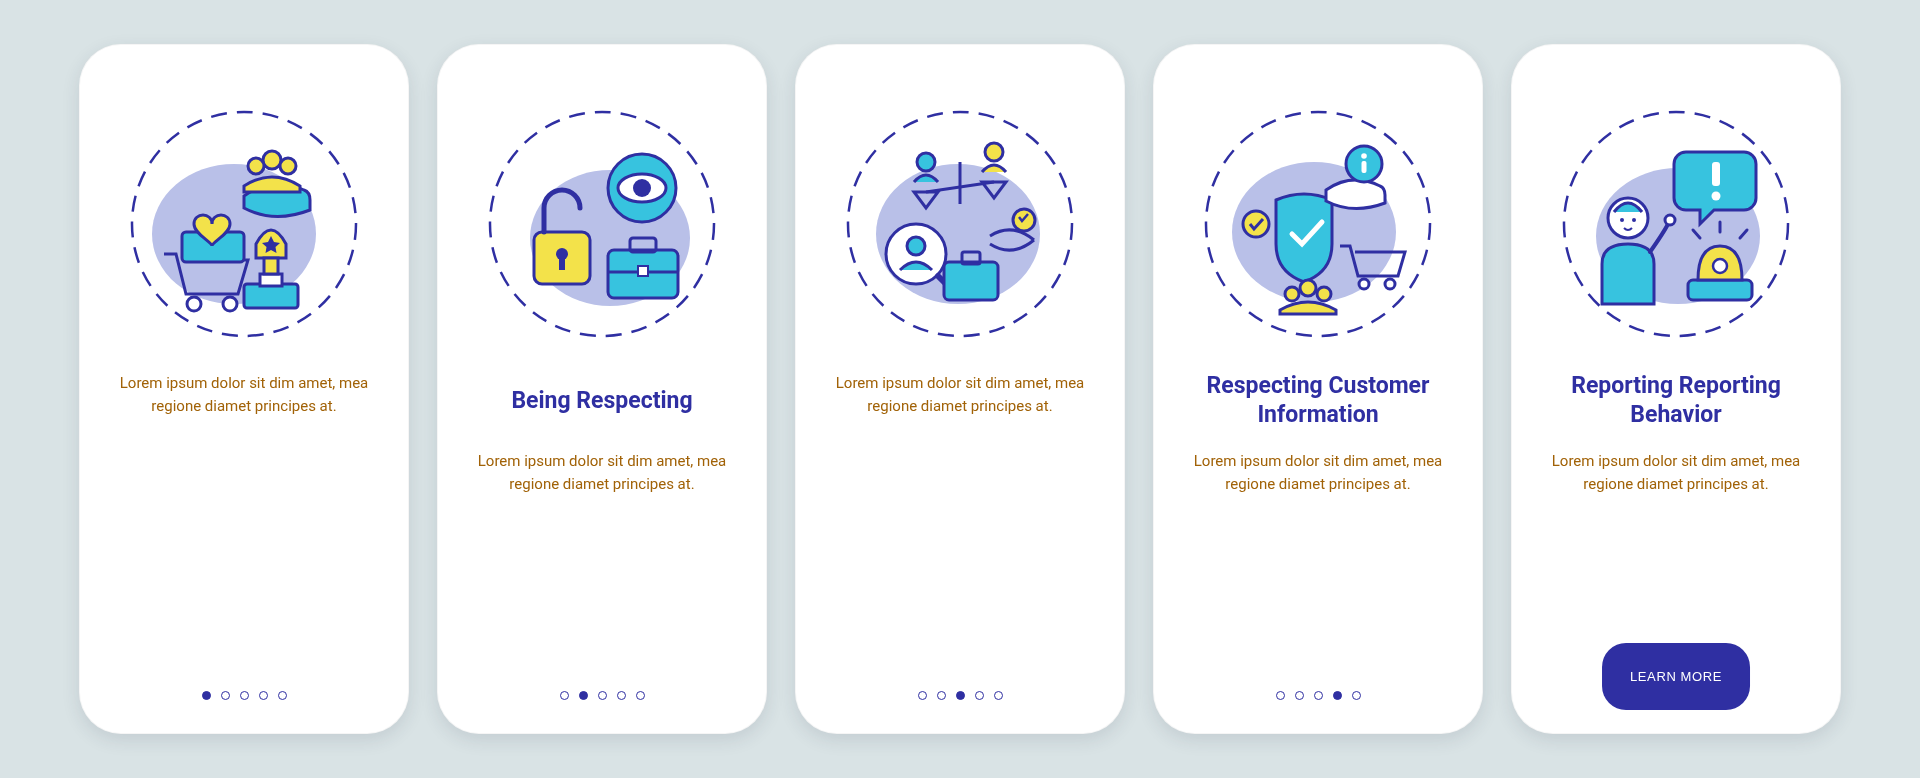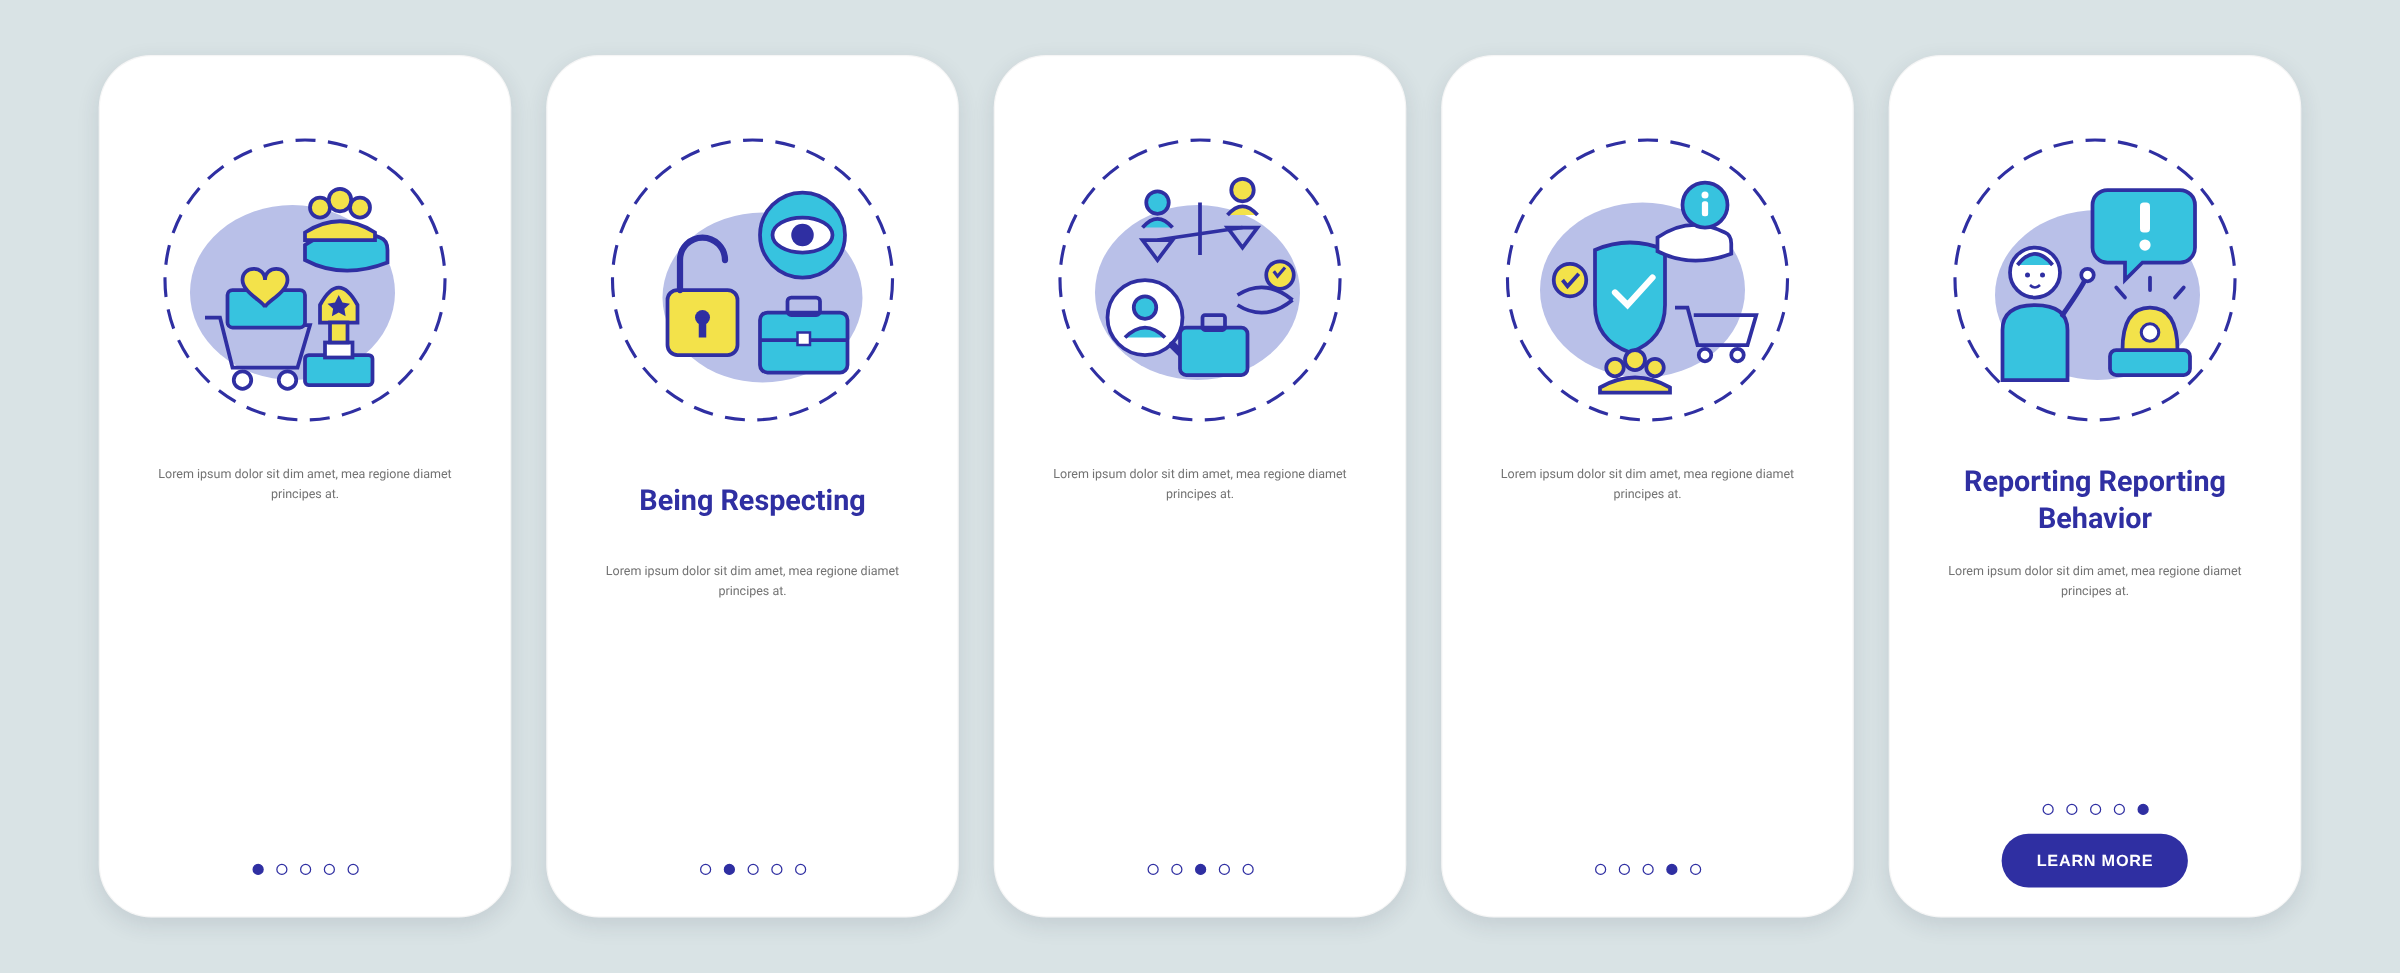--- a/index.html
+++ b/index.html
@@ -38,22 +38,22 @@
     font-weight: 700;
     font-size: 23px;
     line-height: 1.25;
     text-align: center;
     margin-bottom: 20px;
     min-height: 58px;
     display: flex;
     align-items: center;
   }
   .desc {
-    color: #737373;
-    font-size: 10px;
+    color: #a16207;
+    font-size: 15px;
     line-height: 1.55;
     text-align: center;
     max-width: 260px;
   }
   .dots {
     position: absolute;
     bottom: 34px;
     left: 0; right: 0;
     display: flex;
     justify-content: center;
@@ -66,24 +66,24 @@
     background: transparent;
   }
   .dot.active { background: #2f2fa2; }
   .cta {
     position: absolute;
     bottom: 24px;
     left: 50%;
     transform: translateX(-50%);
     background: #2f2fa2;
     color: #fff;
-    font-weight: 700;
+    font-weight: 400;
     font-size: 13px;
     letter-spacing: .6px;
-    padding: 14px 28px;
+    padding: 26px 28px;
     border-radius: 24px;
     border: none;
     cursor: pointer;
   }
   .card.has-cta .dots { bottom: 82px; }
 </style>
 </head>
 <body>
 
 <div class="card">
@@ -212,20 +212,21 @@
       <path d="M142 142 h10 l8 30 h40 l7 -24 h-50" fill="none" stroke="#2f2fa2" stroke-width="3"></path>
       <circle cx="166" cy="180" r="5" fill="#fff" stroke="#2f2fa2" stroke-width="3"></circle>
       <circle cx="192" cy="180" r="5" fill="#fff" stroke="#2f2fa2" stroke-width="3"></circle>
 
       <circle cx="110" cy="184" r="8" fill="#f3e24a" stroke="#2f2fa2" stroke-width="3"></circle>
       <circle cx="94" cy="190" r="7" fill="#f3e24a" stroke="#2f2fa2" stroke-width="3"></circle>
       <circle cx="126" cy="190" r="7" fill="#f3e24a" stroke="#2f2fa2" stroke-width="3"></circle>
       <path d="M82 206 q28 -16 56 0 v4 h-56 z" fill="#f3e24a" stroke="#2f2fa2" stroke-width="3"></path>
     </svg>
   </div>
+  <h3 class="title">Respecting Customer Information</h3>
   <p class="desc">Lorem ipsum dolor sit dim amet, mea regione diamet principes at.</p>
   <div class="dots">
     <span class="dot"></span>
     <span class="dot"></span>
     <span class="dot"></span>
     <span class="dot active"></span>
     <span class="dot"></span>
   </div>
 </div>
 

